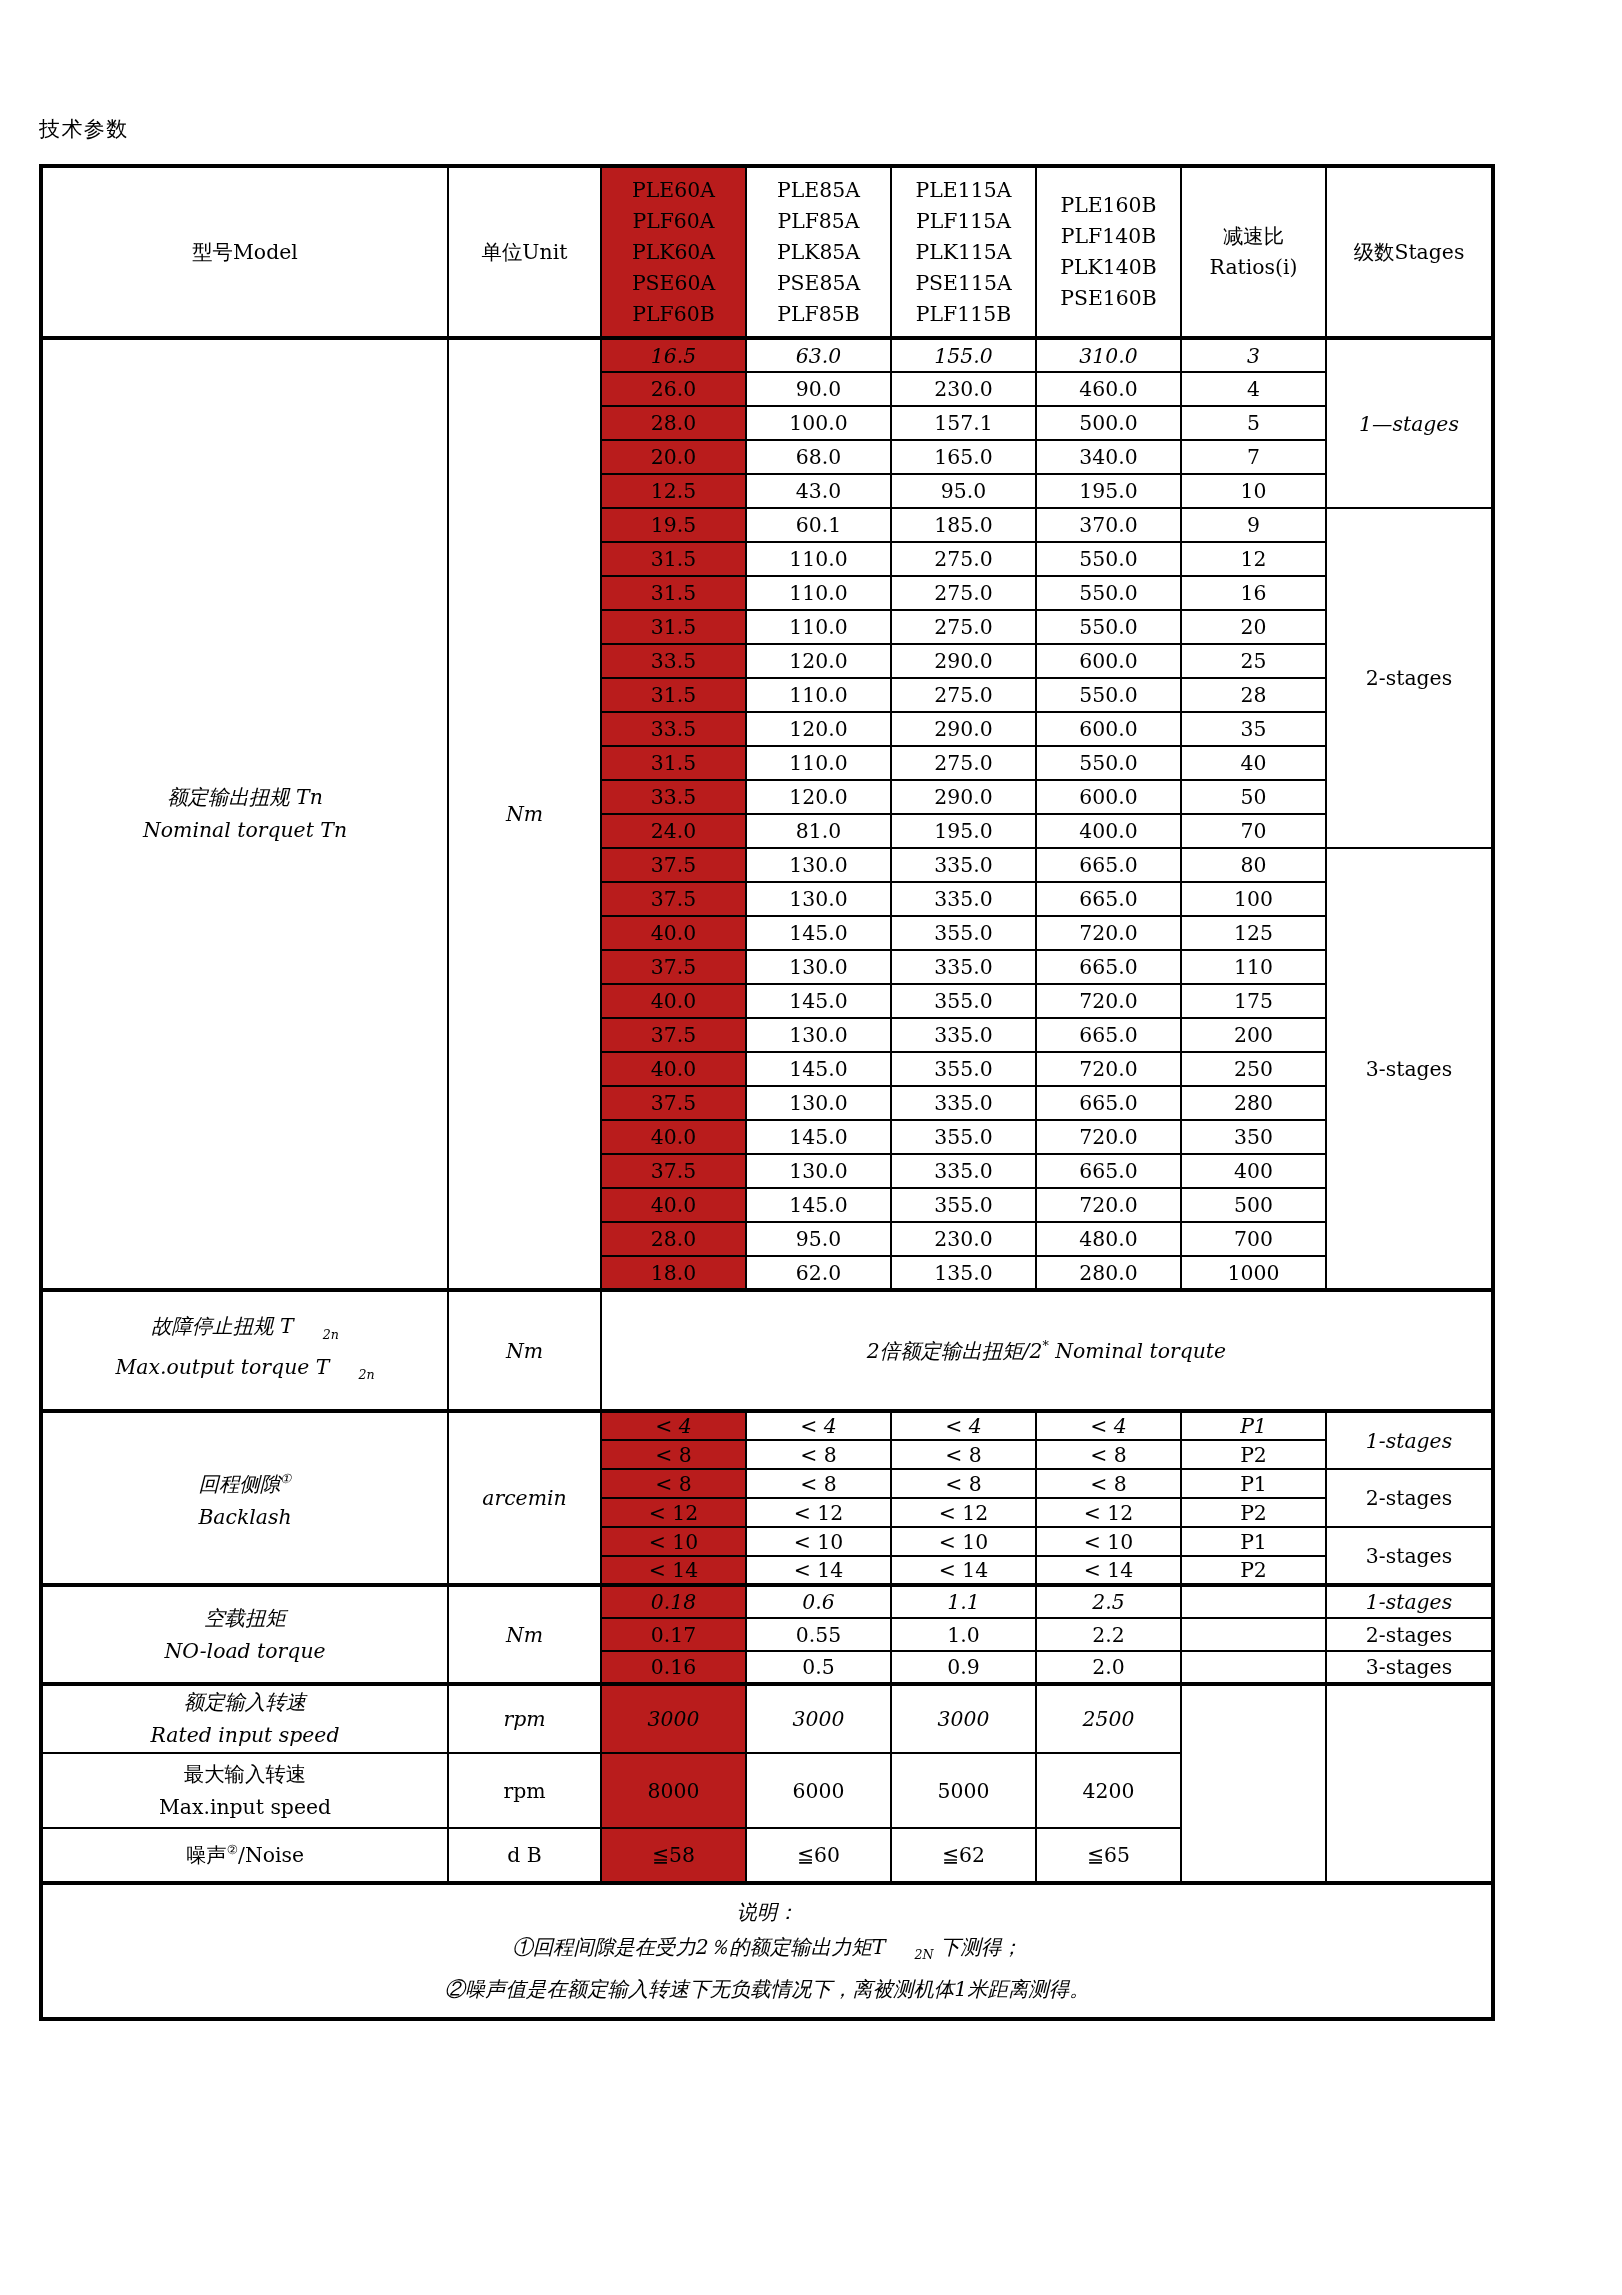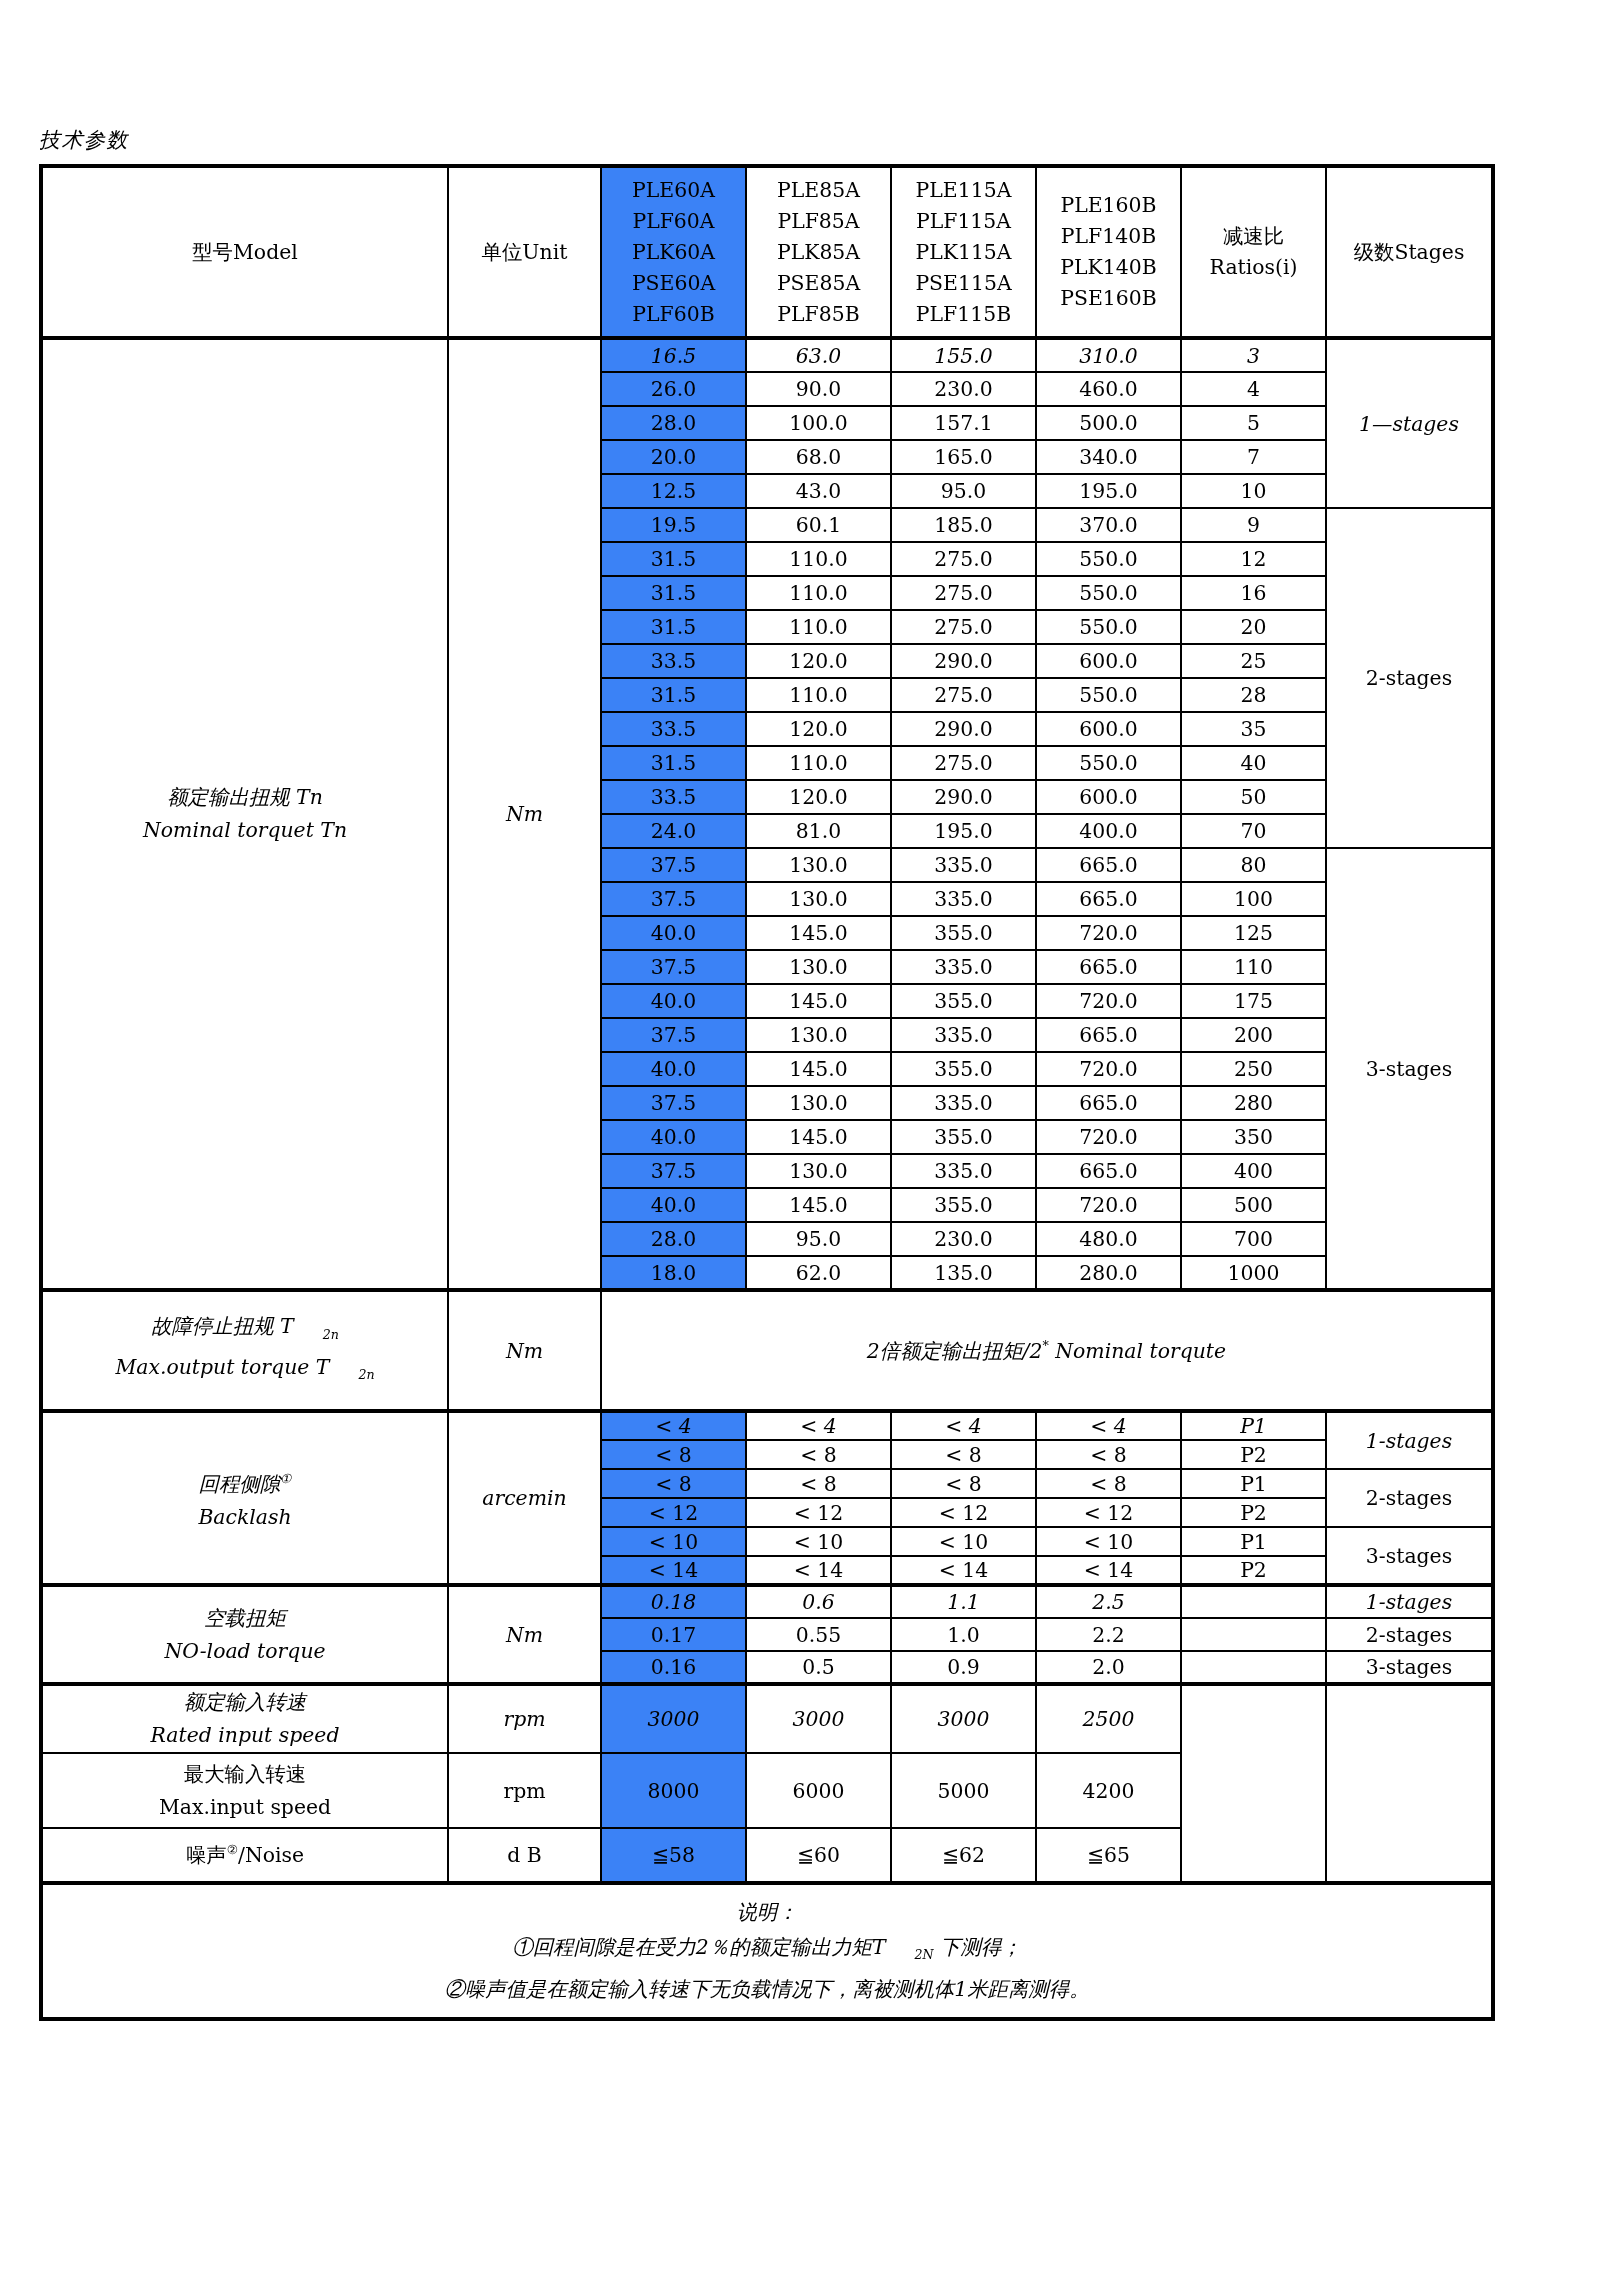--- a/index.html
+++ b/index.html
@@ -1,36 +1,36 @@
 <!DOCTYPE html>
 <html style="font-size:11px"><head>
 <meta charset="utf-8">
 <style>
   html,body{margin:0;padding:0;}
   body{
     width:1623px;height:2295px;position:relative;background:#ffffff;
     font-family:"DejaVu Serif","Liberation Serif",serif;color:#000;
   }
   .page-title{
-    position:absolute;left:39px;top:126px;font-size:21px;letter-spacing:1.4px;font-style:italic;
+    position:absolute;left:39px;top:115px;font-size:21px;letter-spacing:1.4px;
   }
   .table-wrap{position:absolute;left:39px;top:164px;}
   table{
     border-collapse:collapse;table-layout:fixed;width:1453px;
     font-size:20.4px;
   }
   td{
     border:2px solid #000;
     border-top-width:2.7px;border-bottom-width:2.7px;
     text-align:center;vertical-align:middle;padding:0;
     overflow:hidden;
   }
   table{border:4.1px solid #000;}
   tbody.sec > tr:first-child > td{border-top-width:4.8px;font-style:italic;}
-  .c60{background:#3b82f6;}
+  .c60{background:#b91c1c;}
   .model-lines div{line-height:31px;}
   .two-line div{line-height:33px;}
   tr.hrow{height:172px;}
   tbody.torque tr{height:34px;}
   tr.maxout-row{height:121px;}
   tbody.backlash tr{height:29px;}
   tbody.noload tr{height:33px;}
   tr.rated-row{height:68px;}
   tr.maxin-row{height:75px;}
   tr.noise-row{height:55px;}

